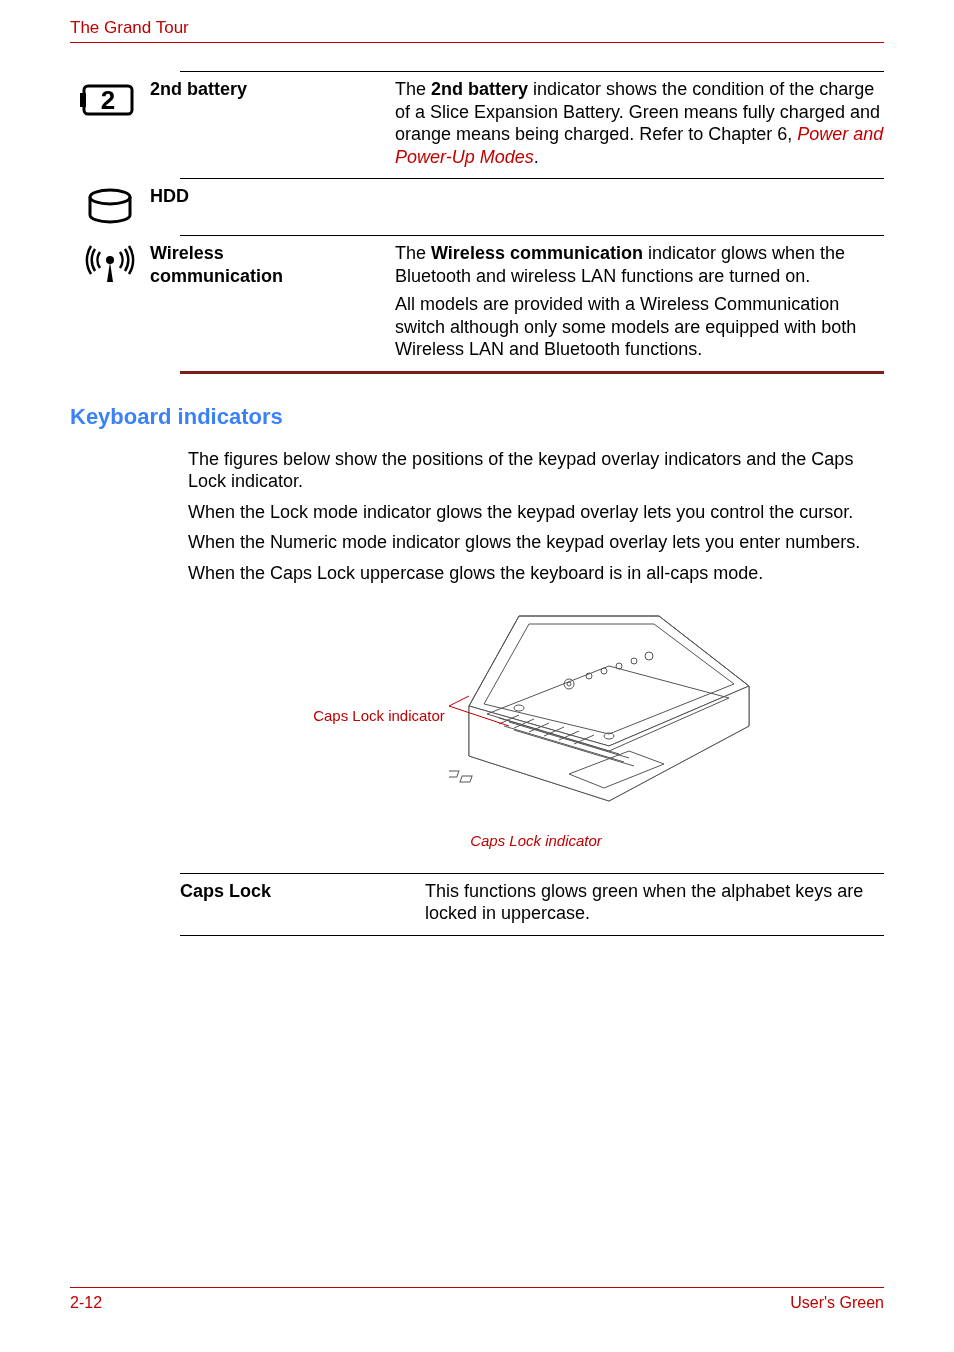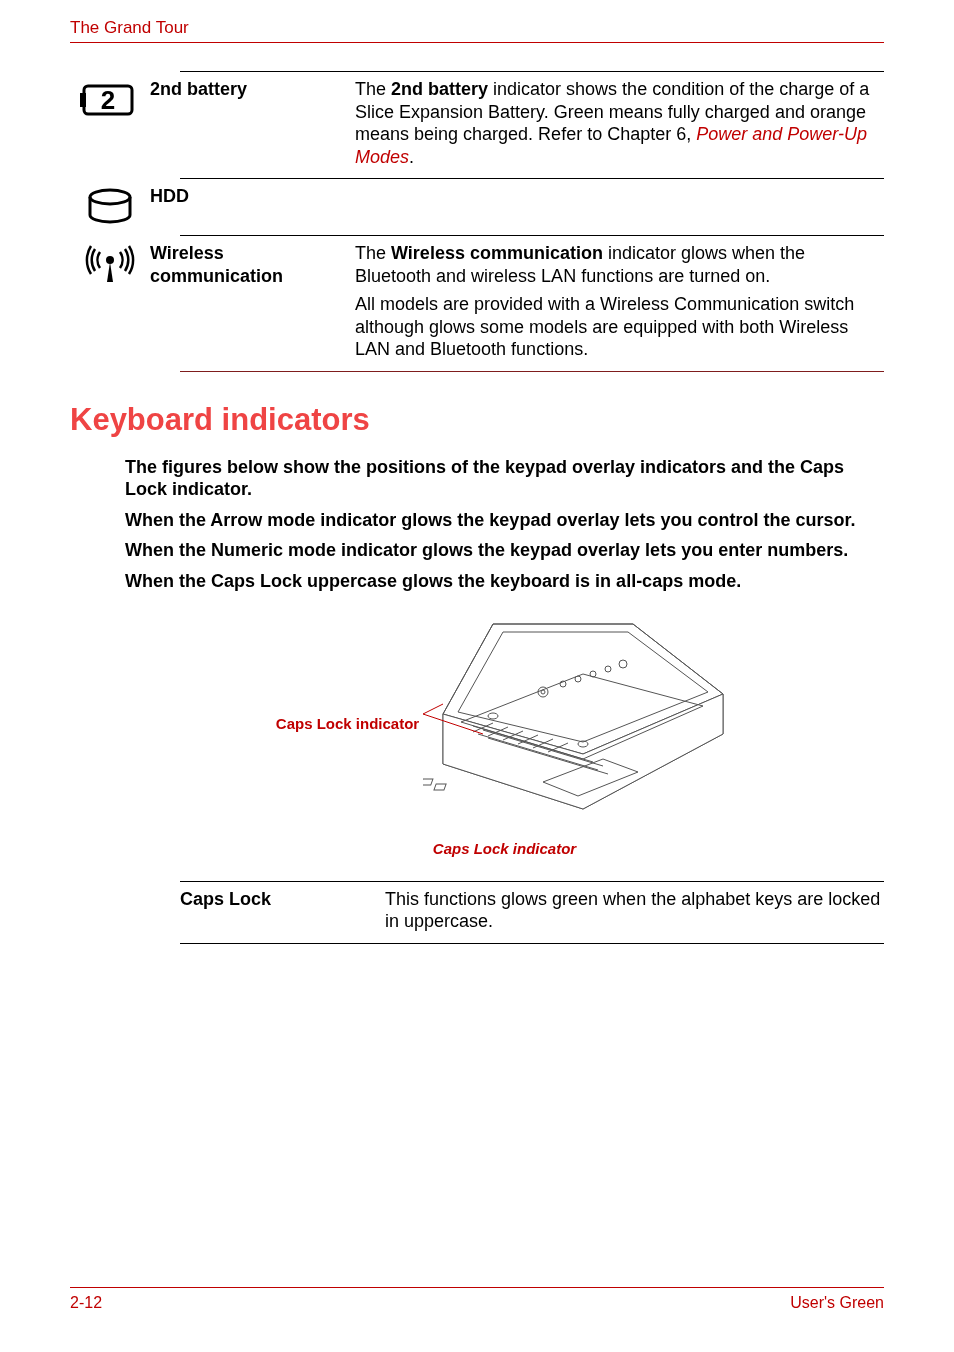--- a/index.html
+++ b/index.html
@@ -2,29 +2,29 @@
 <html><head>
 <meta charset="utf-8">
 <style>
   * { box-sizing: border-box; margin: 0; padding: 0; }
   html, body { width: 954px; height: 1352px; background: #fff; font-family: Arial, Helvetica, sans-serif; color: #000; }
   .page { width: 954px; height: 1352px; padding: 18px 70px 40px 70px; display: flex; flex-direction: column; }
   .hdr-title { color: #c00000; font-size: 17px; margin-bottom: 4px; }
   .hdr-rule { border: none; border-top: 1.5px solid #c00000; margin-bottom: 28px; }
   .table-block { margin-left: 110px; }
   .row { display: flex; border-top: 1px solid #000; padding: 6px 0 8px 0; }
-  .row:last-child { border-bottom: 1px solid #7f1d1d; }
+  .row:last-child { border-bottom: 3px solid #7f1d1d; }
   .icon-col { width: 80px; flex: none; margin-left: -110px; display: flex; justify-content: center; align-items: flex-start; padding-top: 2px; }
   .term-col { width: 205px; flex: none; font-weight: bold; font-size: 18px; padding-right: 10px; line-height: 1.25; }
   .desc-col { flex: 1; font-size: 18px; line-height: 1.25; }
-  .desc-col p { margin-bottom: 6px; }
+  .desc-col p { margin-bottom: 6px; margin-left: 40px; }
   .desc-col p:last-child { margin-bottom: 2px; }
   .link { color: #c00000; font-style: italic; }
-  .section-h { color: #ef4444; font-weight: 900; font-size: 31px; margin: 30px 0 18px 0; font-family: Arial, Helvetica, sans-serif; }
-  .body-indent { margin-left: 55px; font-size: 18px; line-height: 1.25; font-weight: bold; }
+  .section-h { color: #3b82f6; font-weight: 900; font-size: 22px; margin: 30px 0 18px 0; font-family: Arial, Helvetica, sans-serif; }
+  .body-indent { margin-left: 118px; font-size: 18px; line-height: 1.25; }
   .body-indent p { margin-bottom: 8px; }
   .figure { display: flex; align-items: center; justify-content: center; margin: 14px 0 6px 0; }
   .callout { color: #c00000; font-size: 15px; margin-right: 4px; }
   .laptop-svg { width: 310px; height: 220px; }
   .fig-caption { color: #c00000; font-size: 15px; font-style: italic; text-align: center; margin-top: 4px; margin-bottom: 22px; }
   .table2 .row { border-top: 1px solid #000; }
   .table2 .row:last-child { border-bottom: 1px solid #000; justify-content: space-between; }
   .table2 { margin-left: 110px; }
   .table2 .term-col { width: 205px; }
   .footer { margin-top: auto; }
@@ -79,30 +79,30 @@
           <path d="M35 8 A14 14 0 0 1 35 24" fill="none" stroke="#000" stroke-width="2.5"></path>
           <path d="M40 5 A20 20 0 0 1 40 27" fill="none" stroke="#000" stroke-width="2.5"></path>
           <path d="M44 2 A26 26 0 0 1 44 30" fill="none" stroke="#000" stroke-width="2.5"></path>
         </svg>
       </div>
       <div class="term-col">Wireless communication</div>
       <div class="desc-col">
         <p>
           <span>The </span><b>Wireless communication</b><span> indicator glows when the Bluetooth and wireless LAN functions are turned on.</span>
         </p>
-        <p>All models are provided with a Wireless Communication switch although glows some models are equipped with both Wireless LAN and Bluetooth functions.</p>
+        <p>All models are provided with a Wireless Communication switch although only some models are equipped with both Wireless LAN and Bluetooth functions.</p>
       </div>
     </div>
   </div>
 
   <h2 class="section-h">Keyboard indicators</h2>
 
   <div class="body-indent">
     <p>The figures below show the positions of the keypad overlay indicators and the Caps Lock indicator.</p>
-    <p>When the Arrow mode indicator glows the keypad overlay lets you control the cursor.</p>
+    <p>When the Lock mode indicator glows the keypad overlay lets you control the cursor.</p>
     <p>When the Numeric mode indicator glows the keypad overlay lets you enter numbers.</p>
     <p>When the Caps Lock uppercase glows the keyboard is in all-caps mode.</p>
   </div>
 
   <div class="body-indent">
     <div class="figure">
       <span class="callout">Caps Lock indicator</span>
       <svg class="laptop-svg" viewBox="0 0 310 220">
         <g stroke="#555" stroke-width="1" fill="none">
 

